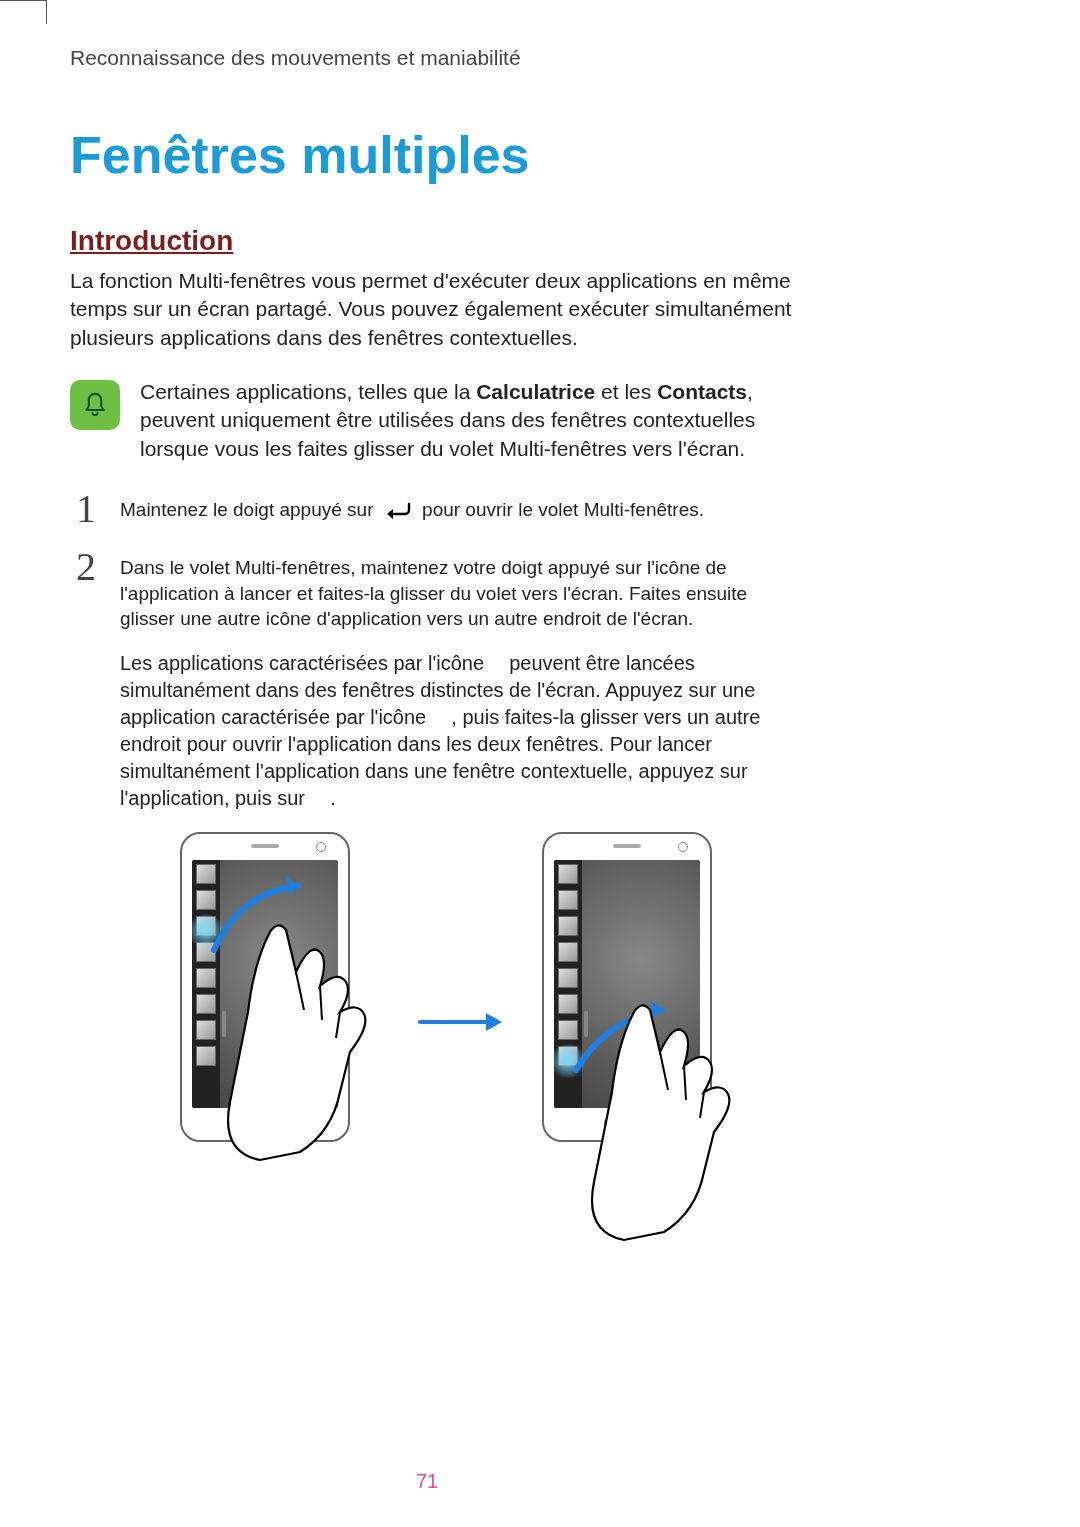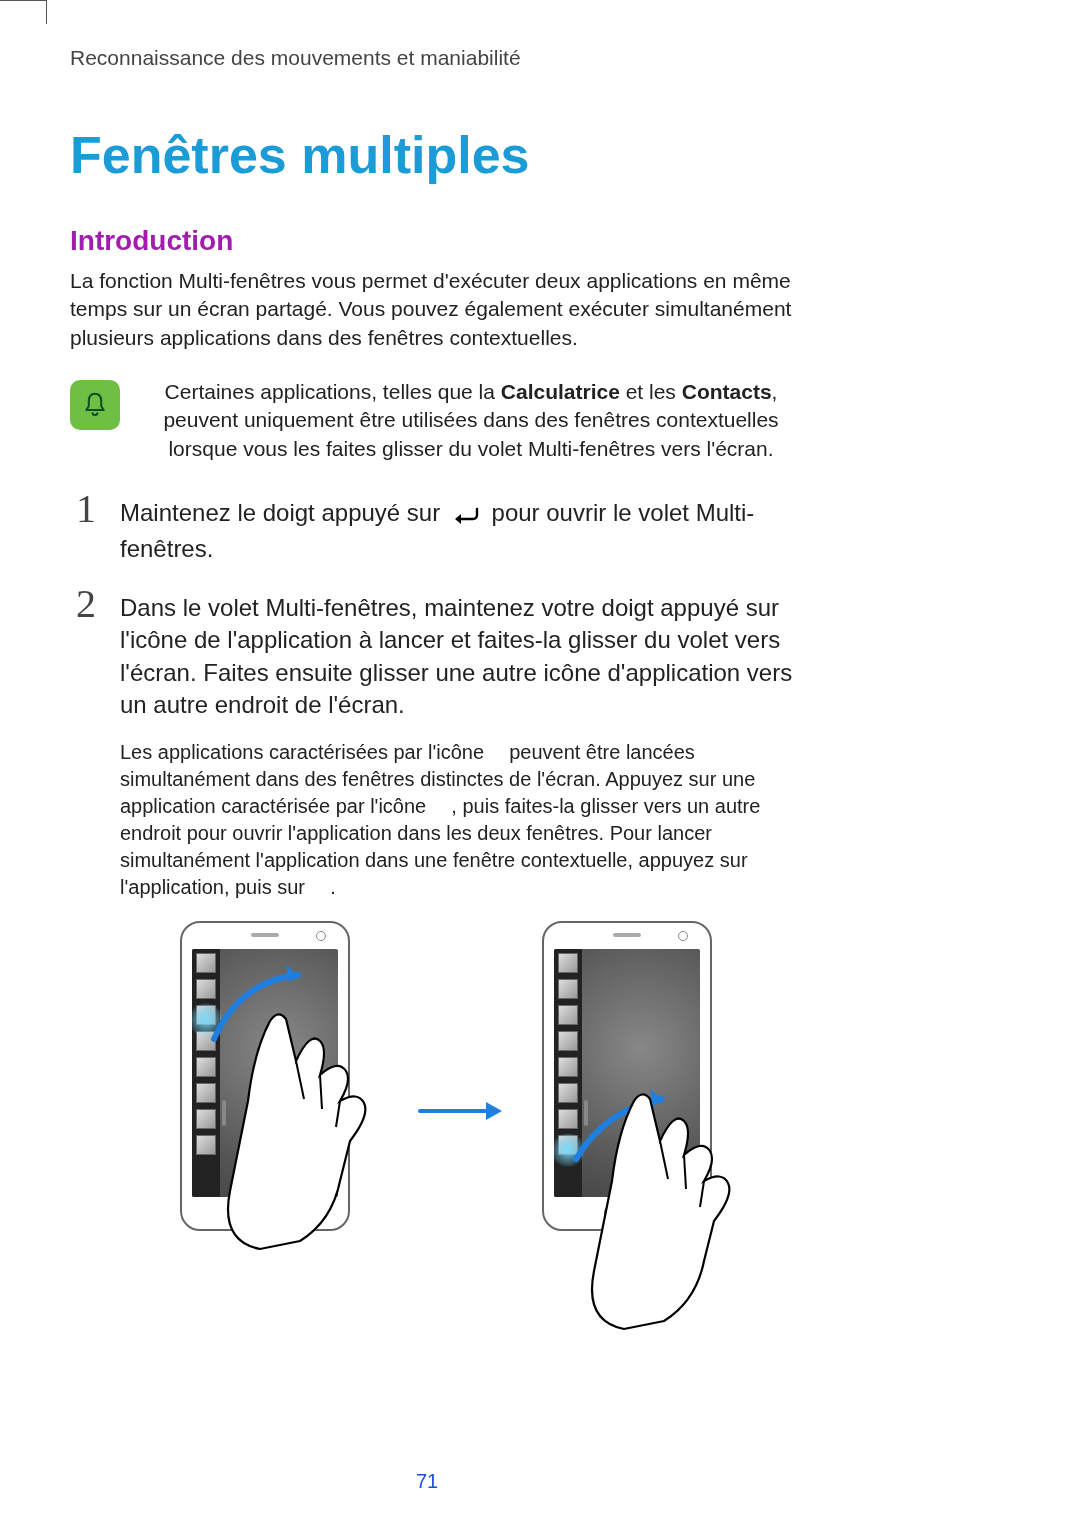--- a/index.html
+++ b/index.html
@@ -35,36 +35,36 @@
     margin-top: 6px;
     margin-bottom: 55px;
   }
   h1.title {
     color: #1b9cd7;
     font-weight: 700;
     font-size: 52px;
     margin: 0 0 40px 0;
   }
   h2.section {
-    color: #a21caf;
+    color: #7f1d1d;
     font-weight: 700;
     font-size: 28px;
     margin: 0 0 10px 0;
+    text-decoration: underline;
   }
   p.body {
     font-size: 21px;
     line-height: 1.35;
     margin: 5px 0 26px 0;
   }
   .note-row {
     display: flex;
     align-items: flex-start;
     gap: 20px;
     margin-bottom: 26px;
-    text-align: center;
   }
   .note-icon {
     width: 50px; height: 50px;
     border-radius: 10px;
     background: #6fbf44;
     display: flex;
     align-items: center;
     justify-content: center;
     flex: 0 0 50px;
     margin-top: 2px;
@@ -83,21 +83,21 @@
   .step-num {
     font-family: Georgia, "Times New Roman", serif;
     font-size: 40px;
     color: #444;
     line-height: 1;
     width: 32px;
     text-align: center;
     flex: 0 0 32px;
   }
   .step-text {
-    font-size: 24px;
+    font-size: 19px;
     line-height: 1.35;
     padding-top: 8px;
     flex: 1;
   }
   .step-extra {
     margin-left: 50px;
     font-size: 20px;
     line-height: 1.35;
     margin-bottom: 20px;
   }
@@ -185,21 +185,21 @@
     pointer-events:none;
   }
   .arrow-mid svg { display:block; }
 
   .page-number {
     position:absolute;
     bottom:34px;
     left:0; right:18px;
     text-align:center;
     font-size:20px;
-    color:#1d4ed8;
+    color:#ec4899;
   }
 </style>
 </head>
 <body>
 
 <div class="page">
   <div class="tick-left"></div>
   <div class="tick-top"></div>
 
   <div class="breadcrumb">Reconnaissance des mouvements et maniabilité</div>

